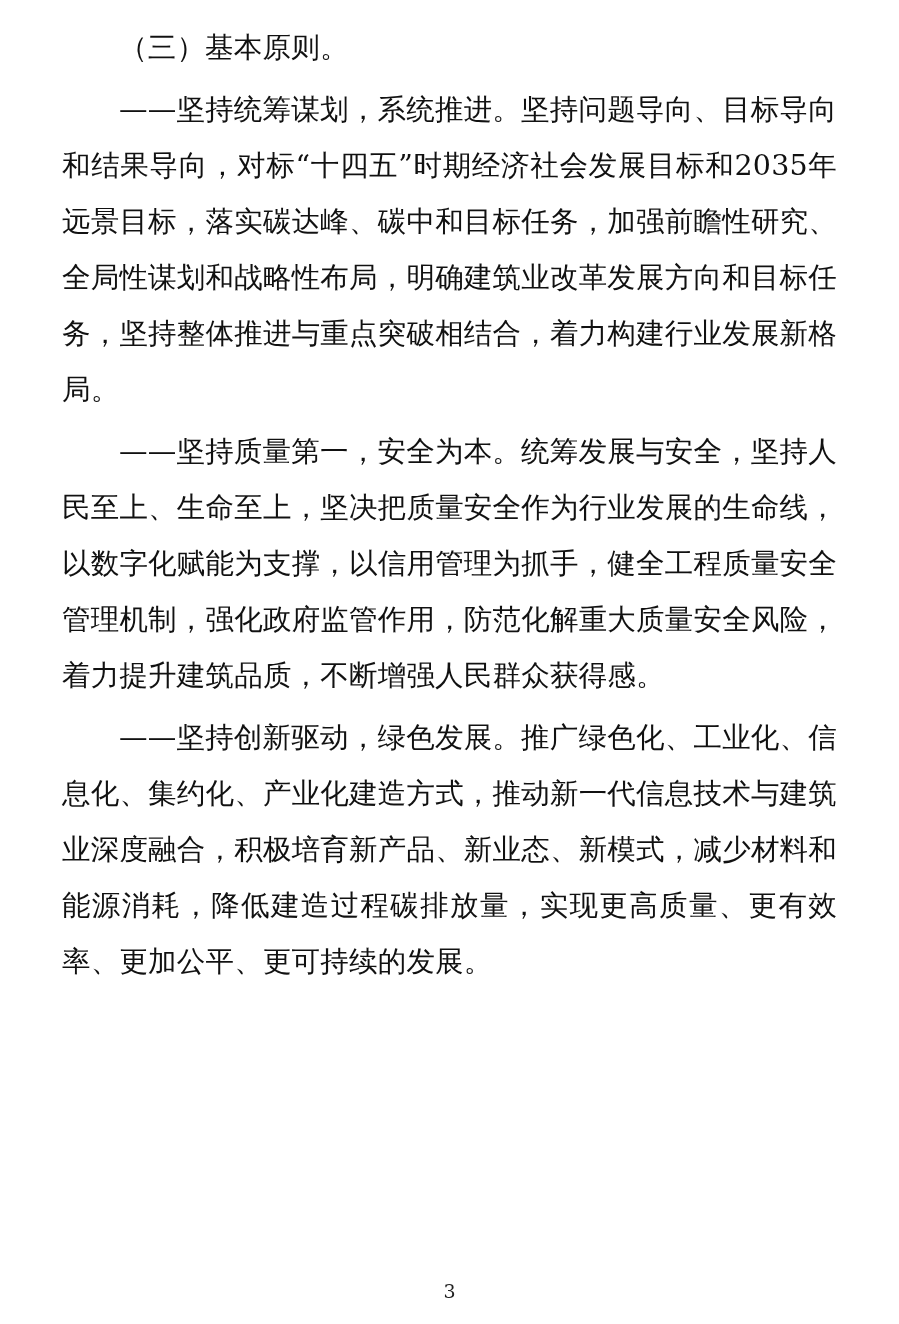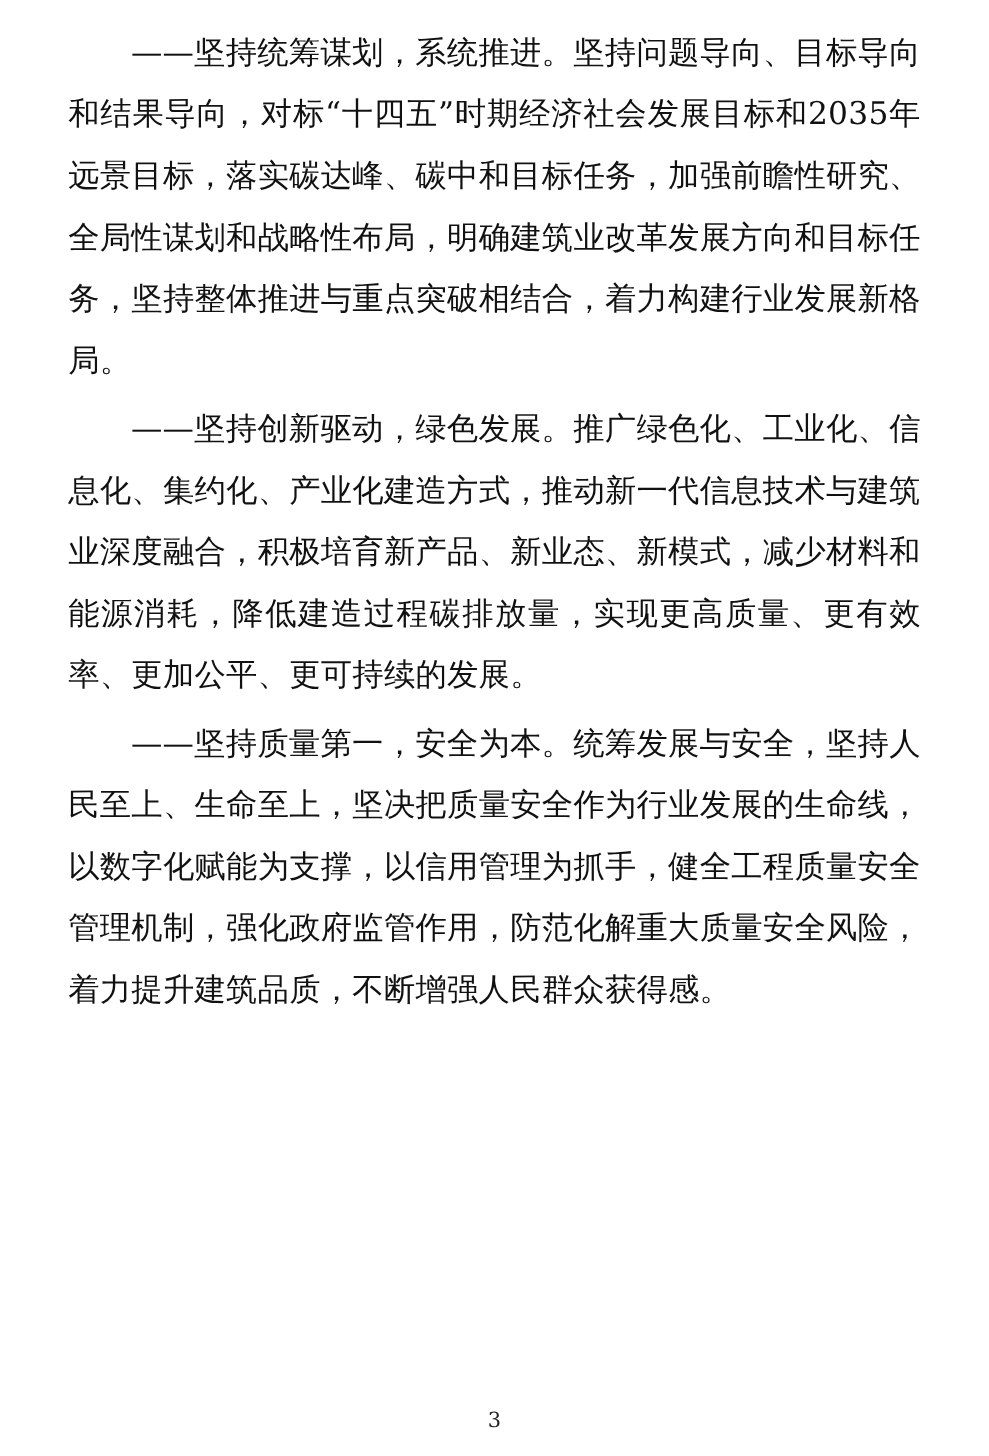--- a/index.html
+++ b/index.html
@@ -49,18 +49,19 @@
     font-size: 19px;
     color: #222222;
     font-family: "DejaVu Serif", "Liberation Serif", serif;
   }
 </style>
 </head>
 <body>
 
 <div class="page">
   <div class="doc-body">
+    <p class="para">（三）基本原则。</p>
     <p class="para">——坚持统筹谋划，系统推进。坚持问题导向、目标导向和结果导向，对标“十四五”时期经济社会发展目标和2035年远景目标，落实碳达峰、碳中和目标任务，加强前瞻性研究、全局性谋划和战略性布局，明确建筑业改革发展方向和目标任务，坚持整体推进与重点突破相结合，着力构建行业发展新格局。</p>
+    <p class="para">——坚持质量第一，安全为本。统筹发展与安全，坚持人民至上、生命至上，坚决把质量安全作为行业发展的生命线，以数字化赋能为支撑，以信用管理为抓手，健全工程质量安全管理机制，强化政府监管作用，防范化解重大质量安全风险，着力提升建筑品质，不断增强人民群众获得感。</p>
     <p class="para">——坚持创新驱动，绿色发展。推广绿色化、工业化、信息化、集约化、产业化建造方式，推动新一代信息技术与建筑业深度融合，积极培育新产品、新业态、新模式，减少材料和能源消耗，降低建造过程碳排放量，实现更高质量、更有效率、更加公平、更可持续的发展。</p>
-    <p class="para">——坚持质量第一，安全为本。统筹发展与安全，坚持人民至上、生命至上，坚决把质量安全作为行业发展的生命线，以数字化赋能为支撑，以信用管理为抓手，健全工程质量安全管理机制，强化政府监管作用，防范化解重大质量安全风险，着力提升建筑品质，不断增强人民群众获得感。</p>
   </div>
   <div class="page-number">3</div>
 </div>
 
 </body></html>

